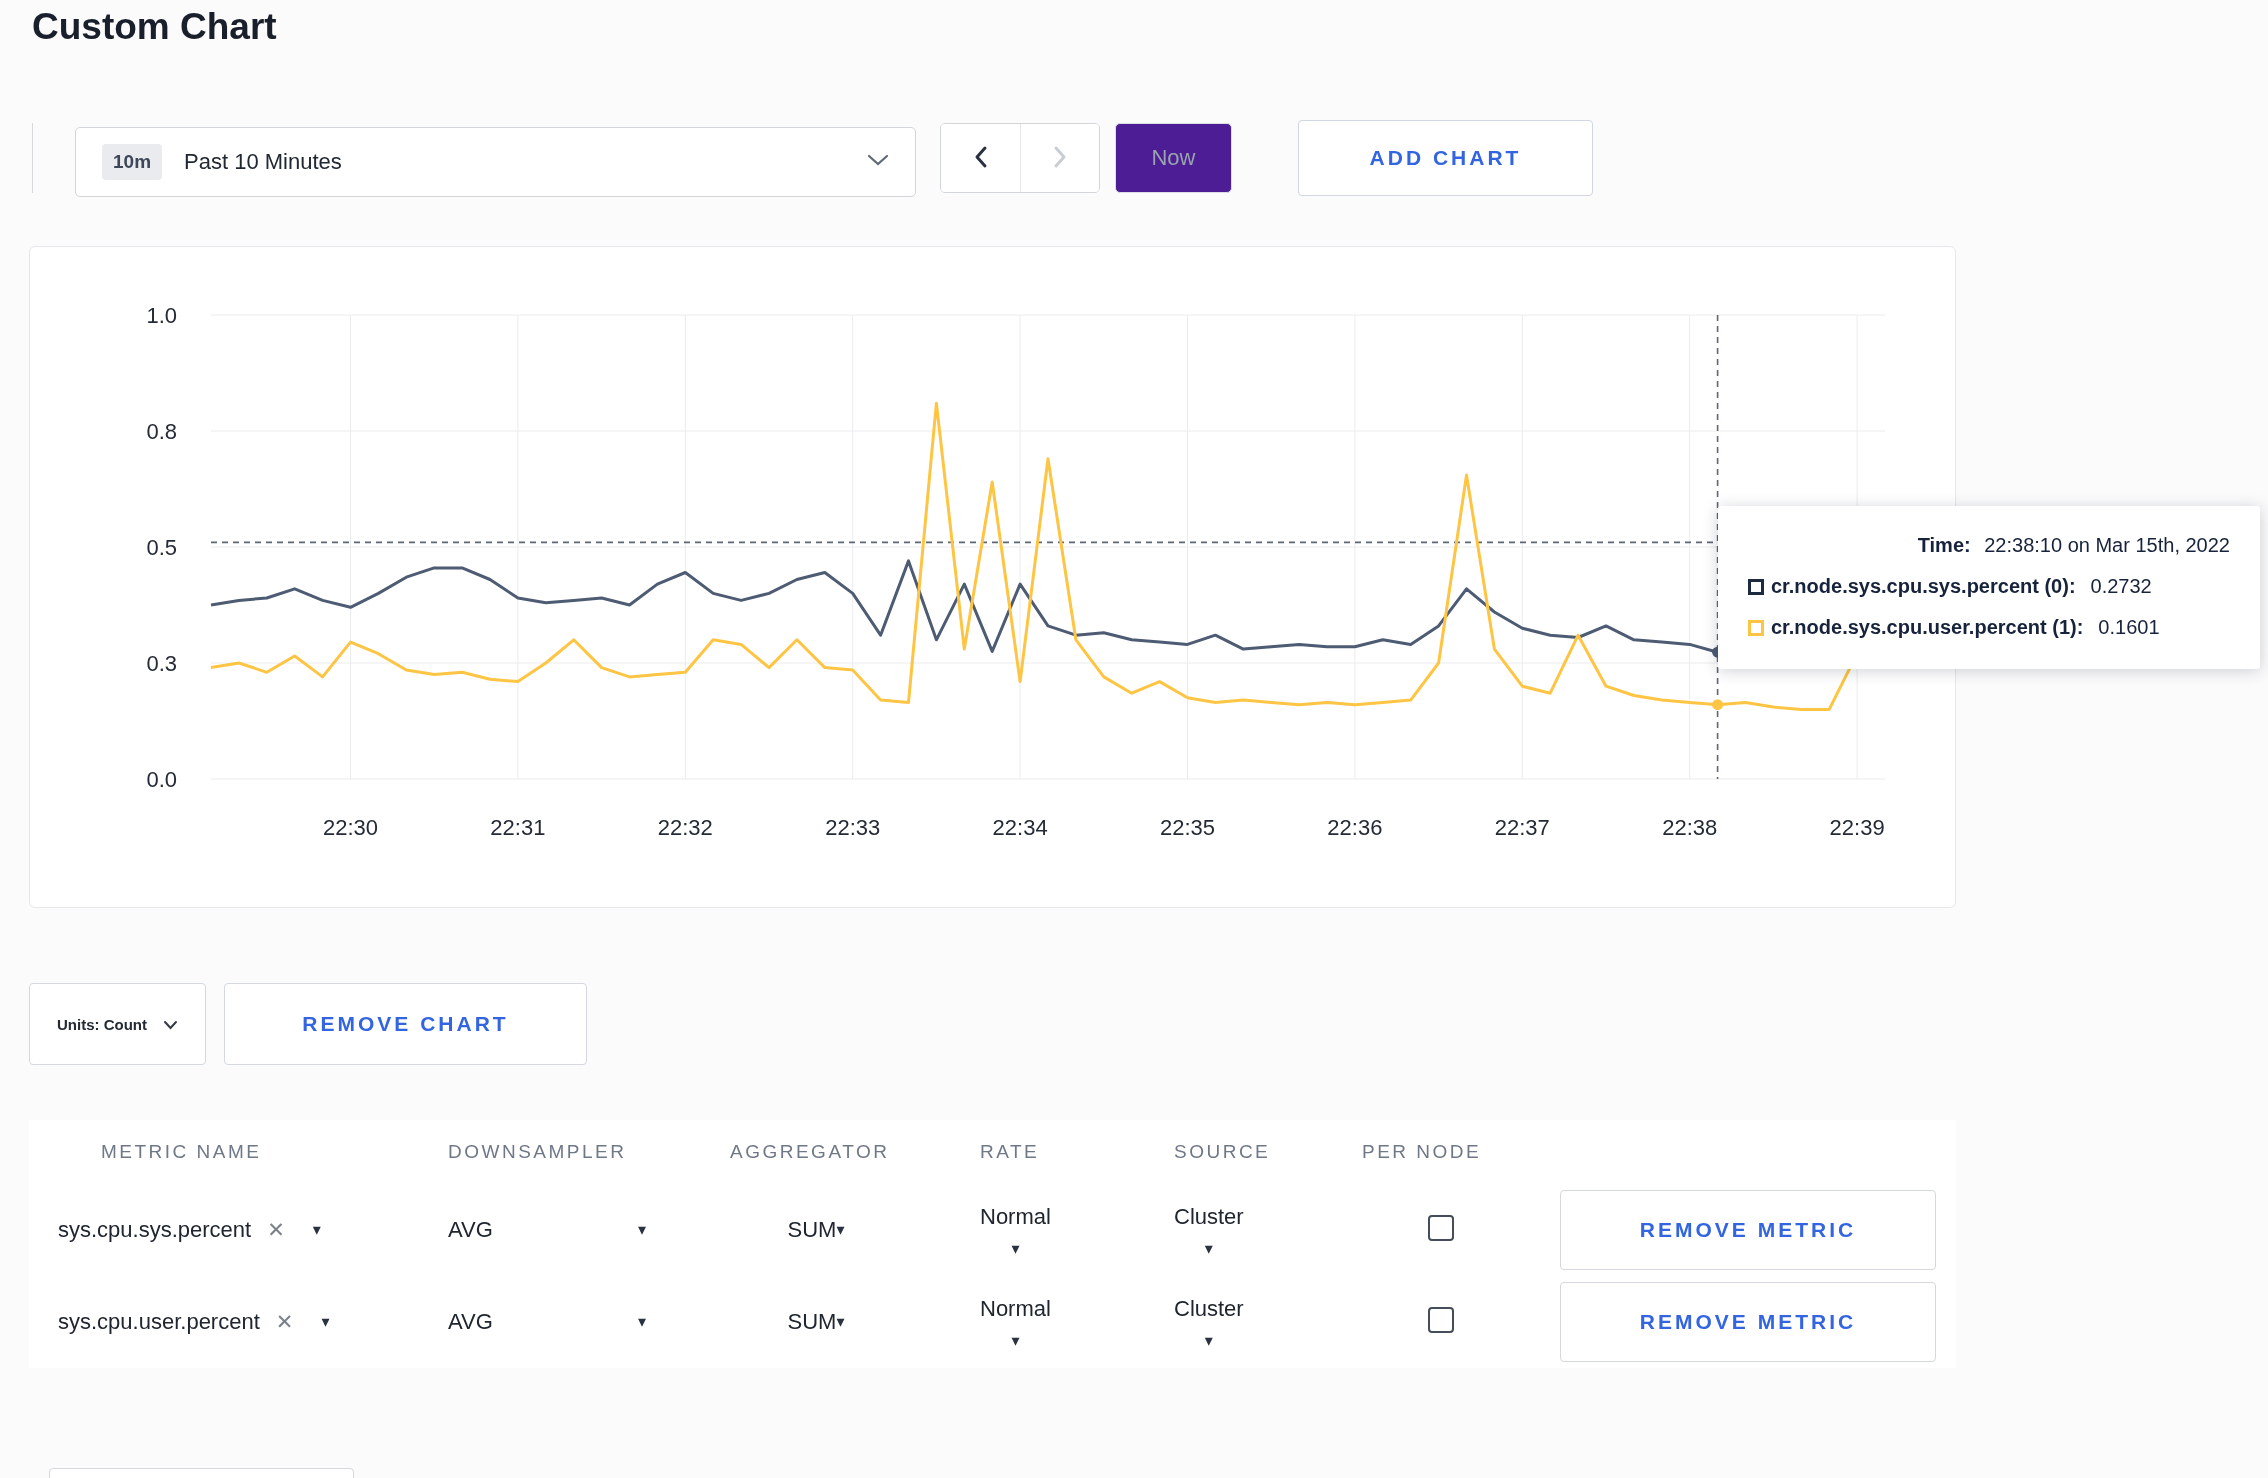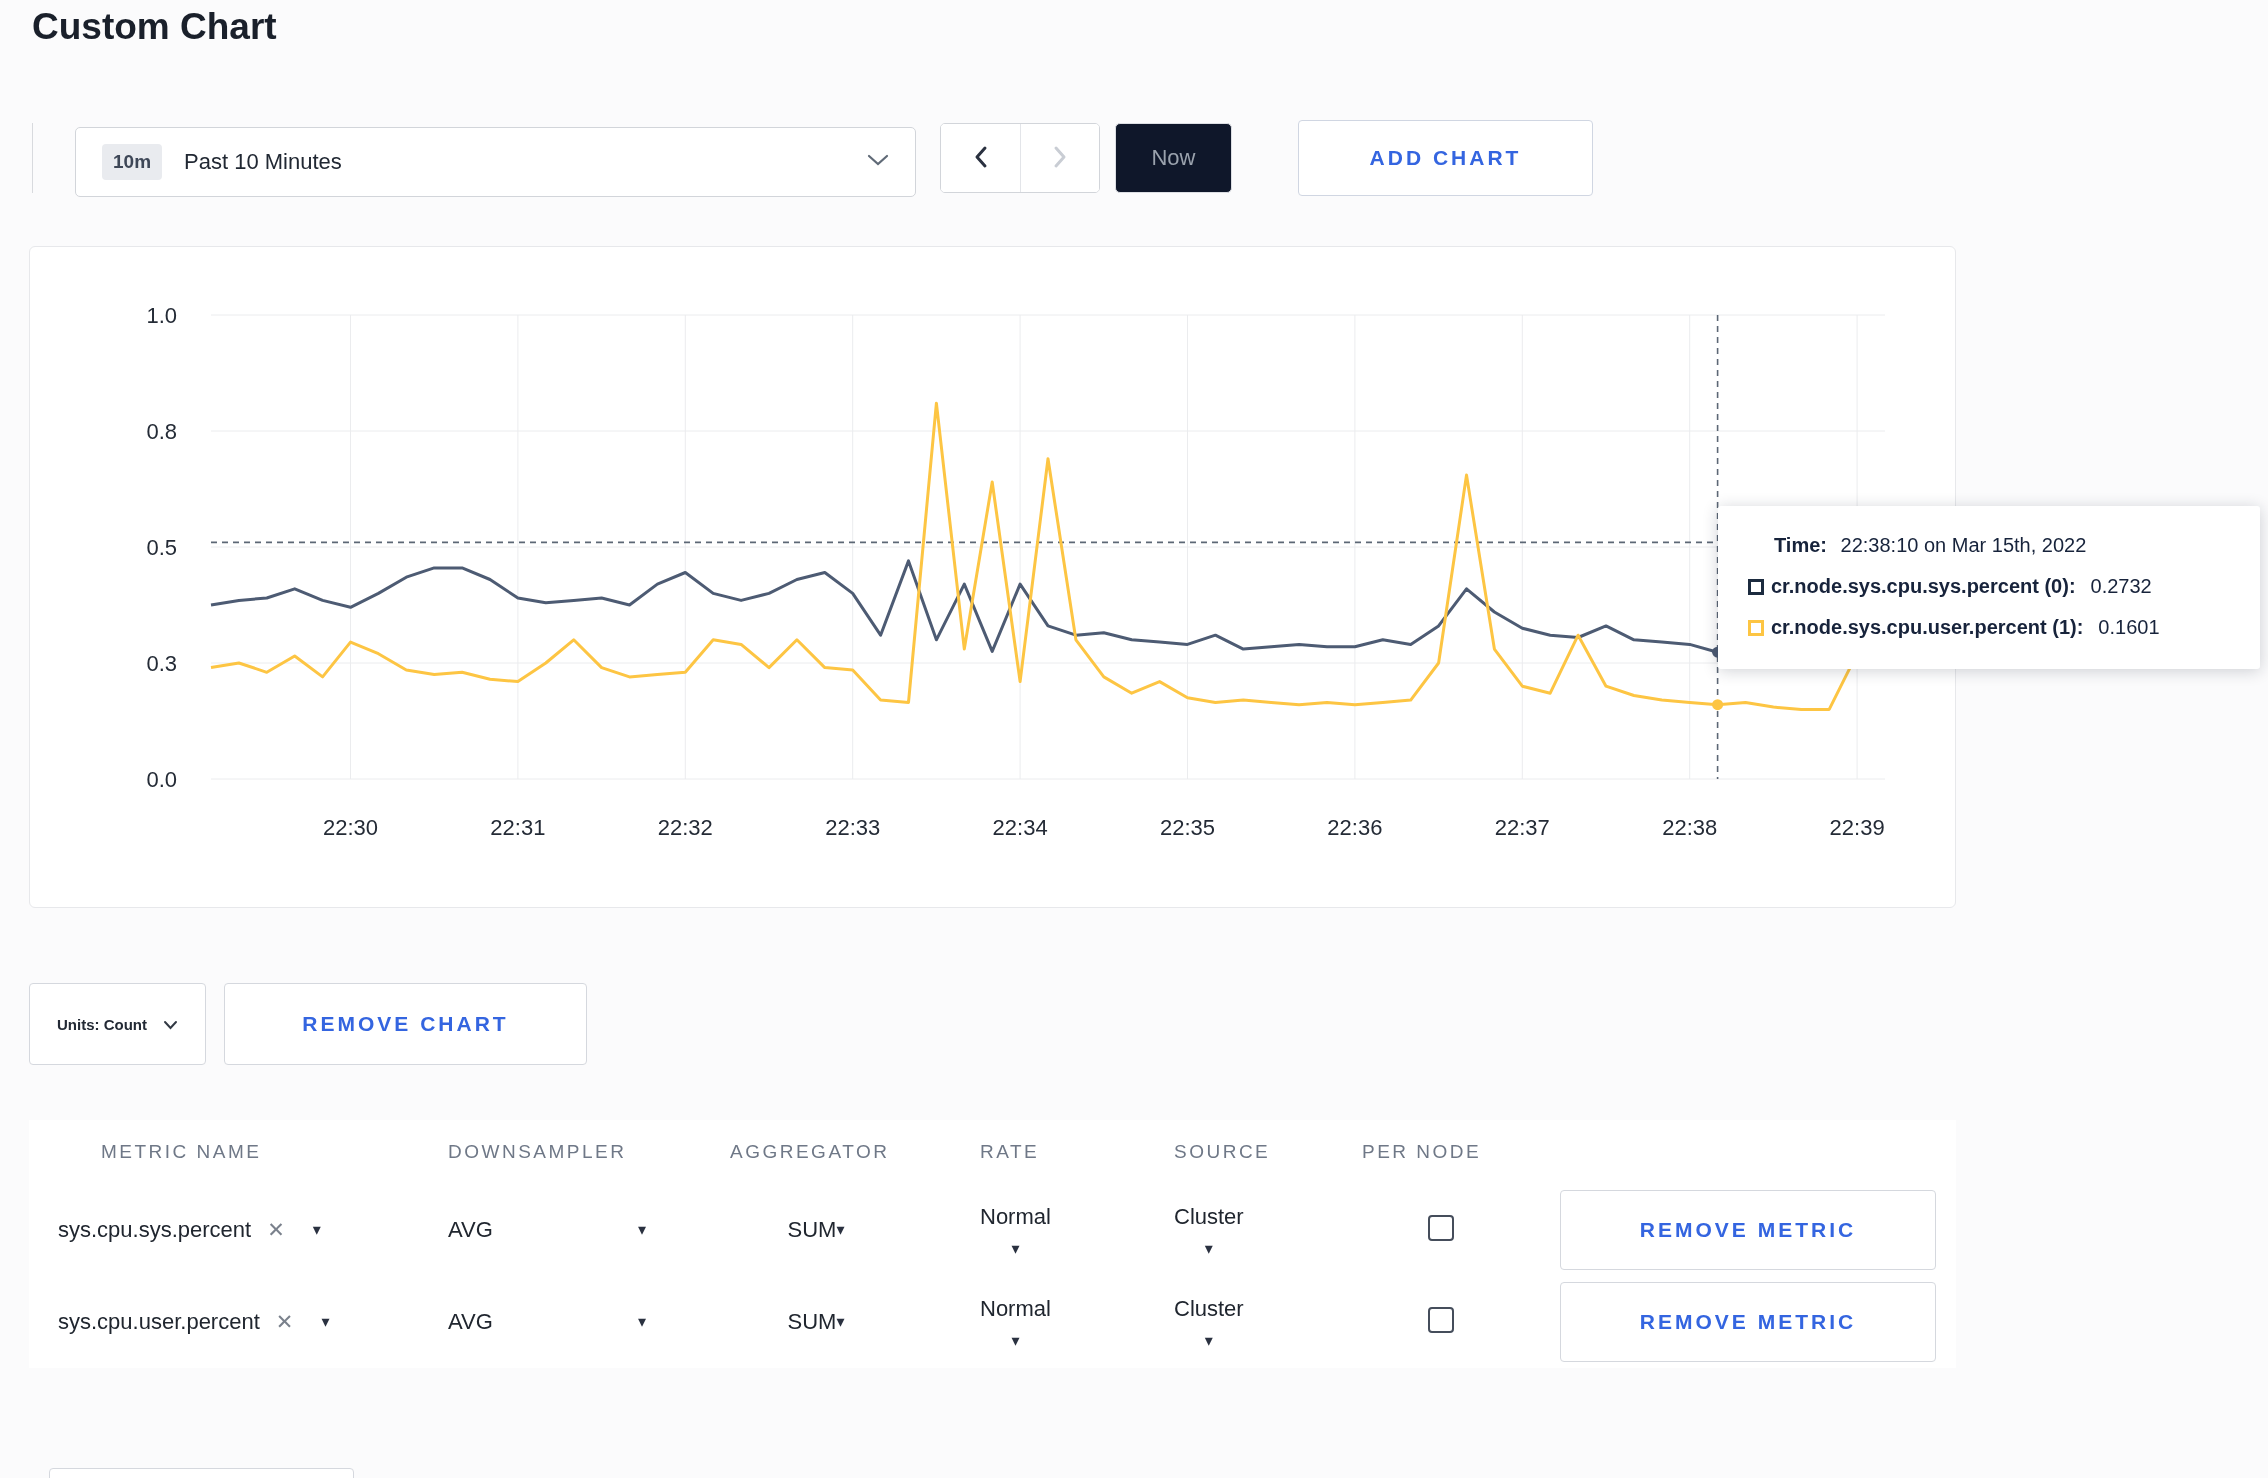--- a/index.html
+++ b/index.html
@@ -34,21 +34,21 @@
     display:flex; margin-left:24px; height:70px;
     border:1px solid #d2d5da; border-radius:5px; overflow:hidden; background:#fff;
   }
   .pager button {
     width:79px; height:100%; border:none; background:#fff;
     display:flex; align-items:center; justify-content:center; cursor:pointer;
   }
   .pager button + button { border-left:1px solid #e3e5e9; }
   .now-btn {
     margin-left:15px; width:117px; height:70px;
-    background:#0f172a; border:1px solid #dcdee3; border-radius:5px;
+    background:#4c1d95; border:1px solid #dcdee3; border-radius:5px;
     color:#9aa2ad; font-size:22px; font-family:inherit; cursor:default;
   }
   .outline-btn {
     background:#fff; border:1px solid #d5d8de; border-radius:4px;
     color:#3465e0; font-weight:700; letter-spacing:3px; font-size:21px;
     font-family:inherit; cursor:pointer;
   }
   .add-chart-btn { margin-left:66px; width:295px; height:76px; border-color:#d0d6e2; }
   
   .chart-card {
@@ -58,21 +58,21 @@
   .chart-card svg { position:absolute; left:0; top:0; }
   .grid { stroke:#ebecee; stroke-width:1; }
   .dash { stroke:#5c6775; stroke-width:1.6; stroke-dasharray:6 5; }
   .lab  { font-family:"Liberation Sans", sans-serif; font-size:22px; fill:#242b36; }
   
   .tooltip {
     position:absolute; left:1718px; top:506px; width:542px;
     background:#fff; border-radius:3px;
     box-shadow:0 2px 16px rgba(20,30,50,.20);
     padding:28px 30px 30px; z-index:10;
-    font-size:20px; color:#17233b;
+    font-size:20px; color:#17233b;text-align:right;
   }
   .tt-time { margin-left:26px; }
   .tt-row { display:flex; align-items:center; gap:7px; margin-top:18px; }
   .tt-swatch { width:16px; height:16px; border:3px solid #000; background:#fff; flex:0 0 auto; }
   .tt-bold { font-weight:700; }
   .tt-val { margin-left:8px; }
   
   .controls-row { position:absolute; left:29px; top:983px; display:flex; gap:18px; }
   .units-btn {
     display:flex; align-items:center; gap:16px; padding:0 27px; height:82px;

